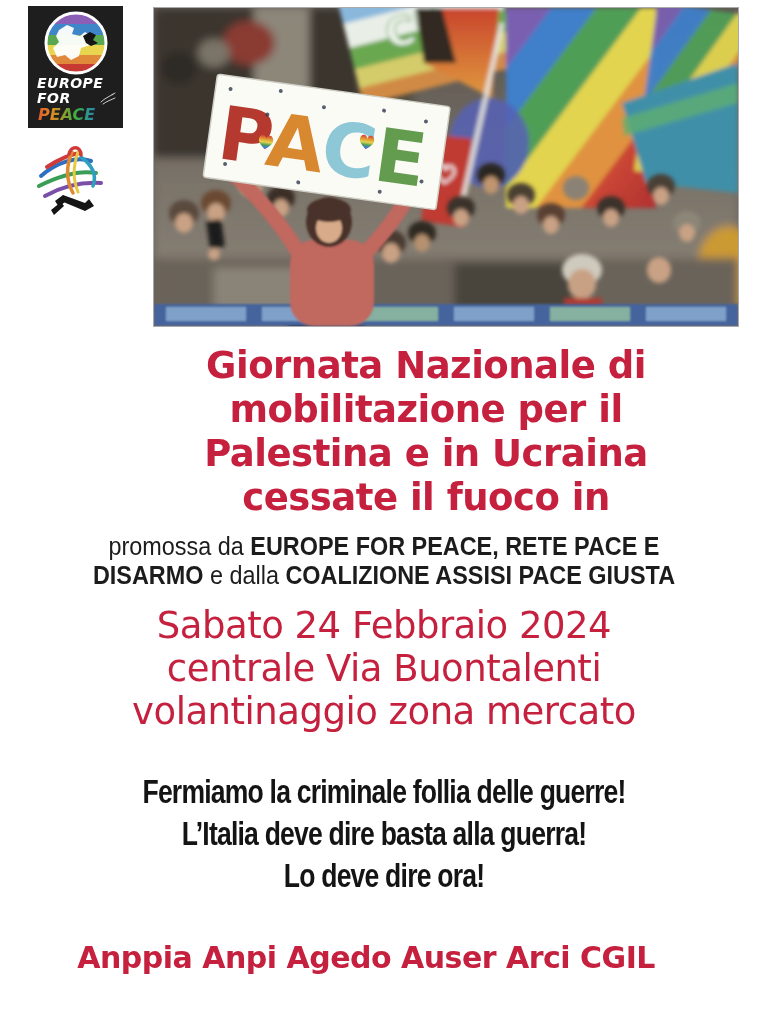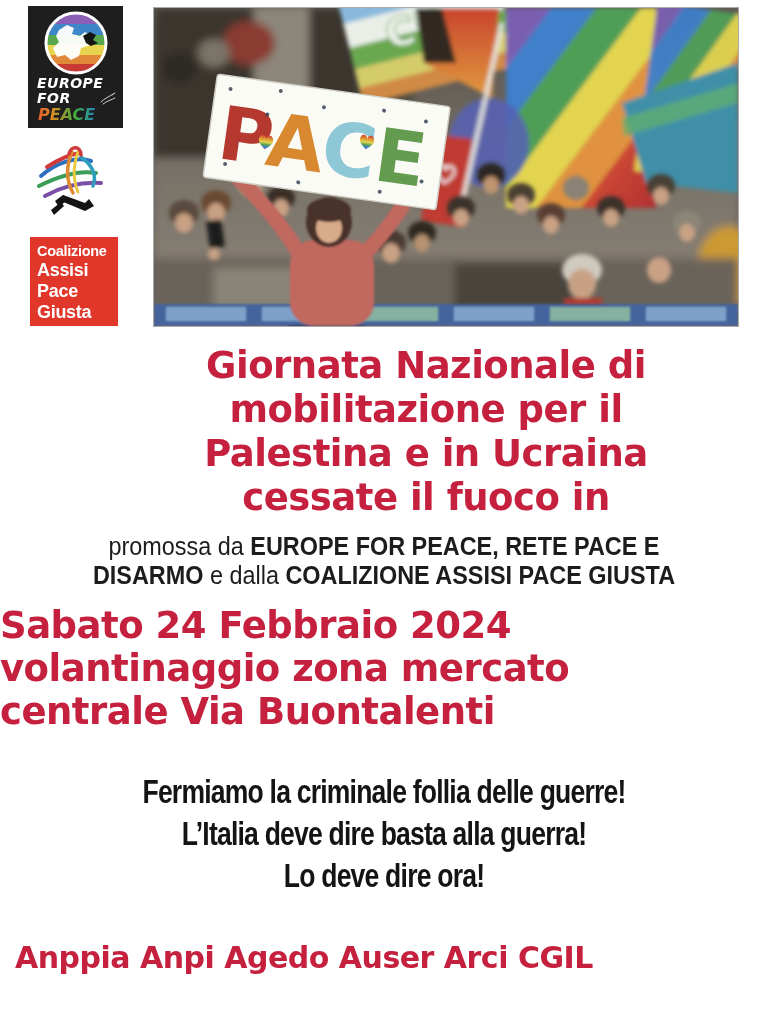--- a/index.html
+++ b/index.html
@@ -23,27 +23,27 @@
   
   .photo{position:absolute;left:153px;top:7px;width:584px;height:318px;border:1px solid #a9a9a9;
          background:#6a645e;overflow:hidden;}
   
   .title{position:absolute;left:0;top:344px;width:768px;text-align:center;color:#c5203e;
          font-weight:bold;font-size:37px;line-height:44px;letter-spacing:-0.5px;padding-left:42px;}
   .promoted{position:absolute;left:0;top:532px;width:768px;text-align:center;color:#1c1c1c;
             font-family:"Liberation Sans",sans-serif;font-size:26px;line-height:29px;
             transform:scaleX(.9);transform-origin:50% 0;}
   .promoted .b{font-weight:bold;}
-  .event{position:absolute;left:0;top:604px;width:768px;color:#c5203e;
-         font-weight:bold;font-size:37px;line-height:43px;letter-spacing:-0.5px;}
+  .event{position:absolute;left:0;top:604px;width:768px;text-align:center;color:#c5203e;
+         font-weight:normal;font-size:37px;line-height:43px;letter-spacing:-0.5px;}
   .slogans{position:absolute;left:0;top:770px;width:768px;text-align:center;color:#141414;
            font-family:"Liberation Sans",sans-serif;font-weight:bold;font-size:34px;
            line-height:42px;letter-spacing:-1px;transform:scaleX(.78);transform-origin:50% 0;}
-  .footer{position:absolute;left:0;top:940px;width:655px;text-align:left;color:#c5203e;
-          font-weight:bold;font-size:30px;letter-spacing:-0.5px;padding-left:15px;}
+  .footer{position:absolute;left:0;top:940px;width:655px;text-align:right;color:#c5203e;
+          font-weight:bold;font-size:30px;letter-spacing:-0.5px;}
 </style>
 </head>
 <body>
 
 <div class="page">
 
   <div class="efp">
     <svg width="70" height="66" viewBox="0 0 70 66">
       <defs>
         <linearGradient id="efpg" x1="0" y1="0" x2="0" y2="1">
@@ -84,26 +84,20 @@
       <path d="M45,12 C40,26 40,40 45,52" stroke="#e8c93f" stroke-width="3"></path>
       <path d="M36,14 C38,5 48,6 48,15" stroke="#d03a3a" stroke-width="3.5"></path>
     </g>
     <g fill="#141414">
       <path d="M30,55 L52,63 L56,59 L61,66 L52,71 L28,61 Z"></path>
       <path d="M22,61 L30,55 L33,61 L26,67 Z"></path>
       <path d="M18,70 L28,62 L31,66 L21,75 Z"></path>
     </g>
   </svg>
 
-  <div class="cap">
-    <div class="c1">Coalizione</div>
-    <div class="c2">Assisi</div>
-    <div class="c2">Pace</div>
-    <div class="c2">Giusta</div>
-  </div>
 
   <div class="photo">
     <svg width="584" height="318" viewBox="0 0 584 318">
       <defs>
         <filter id="b4">
             <feGaussianBlur stdDeviation="4"></feGaussianBlur>
           </filter>
         <filter id="b2">
             <feGaussianBlur stdDeviation="2"></feGaussianBlur>
           </filter>
@@ -292,22 +286,22 @@
     <div>cessate il fuoco in</div>
   </div>
 
   <div class="promoted">
     <div><span>promossa da </span><span class="b">EUROPE FOR PEACE, RETE PACE E</span></div>
     <div><span class="b">DISARMO</span><span> e dalla </span><span class="b">COALIZIONE ASSISI PACE GIUSTA</span></div>
   </div>
 
   <div class="event">
     <div>Sabato 24 Febbraio 2024</div>
+    <div>centrale Via Buontalenti</div>
     <div>volantinaggio zona mercato</div>
-    <div>centrale Via Buontalenti</div>
   </div>
 
   <div class="slogans">
     <div>Fermiamo la criminale follia delle guerre!</div>
     <div>L’Italia deve dire basta alla guerra!</div>
     <div>Lo deve dire ora!</div>
   </div>
 
   <div class="footer">Anppia Anpi Agedo Auser Arci CGIL</div>
 

